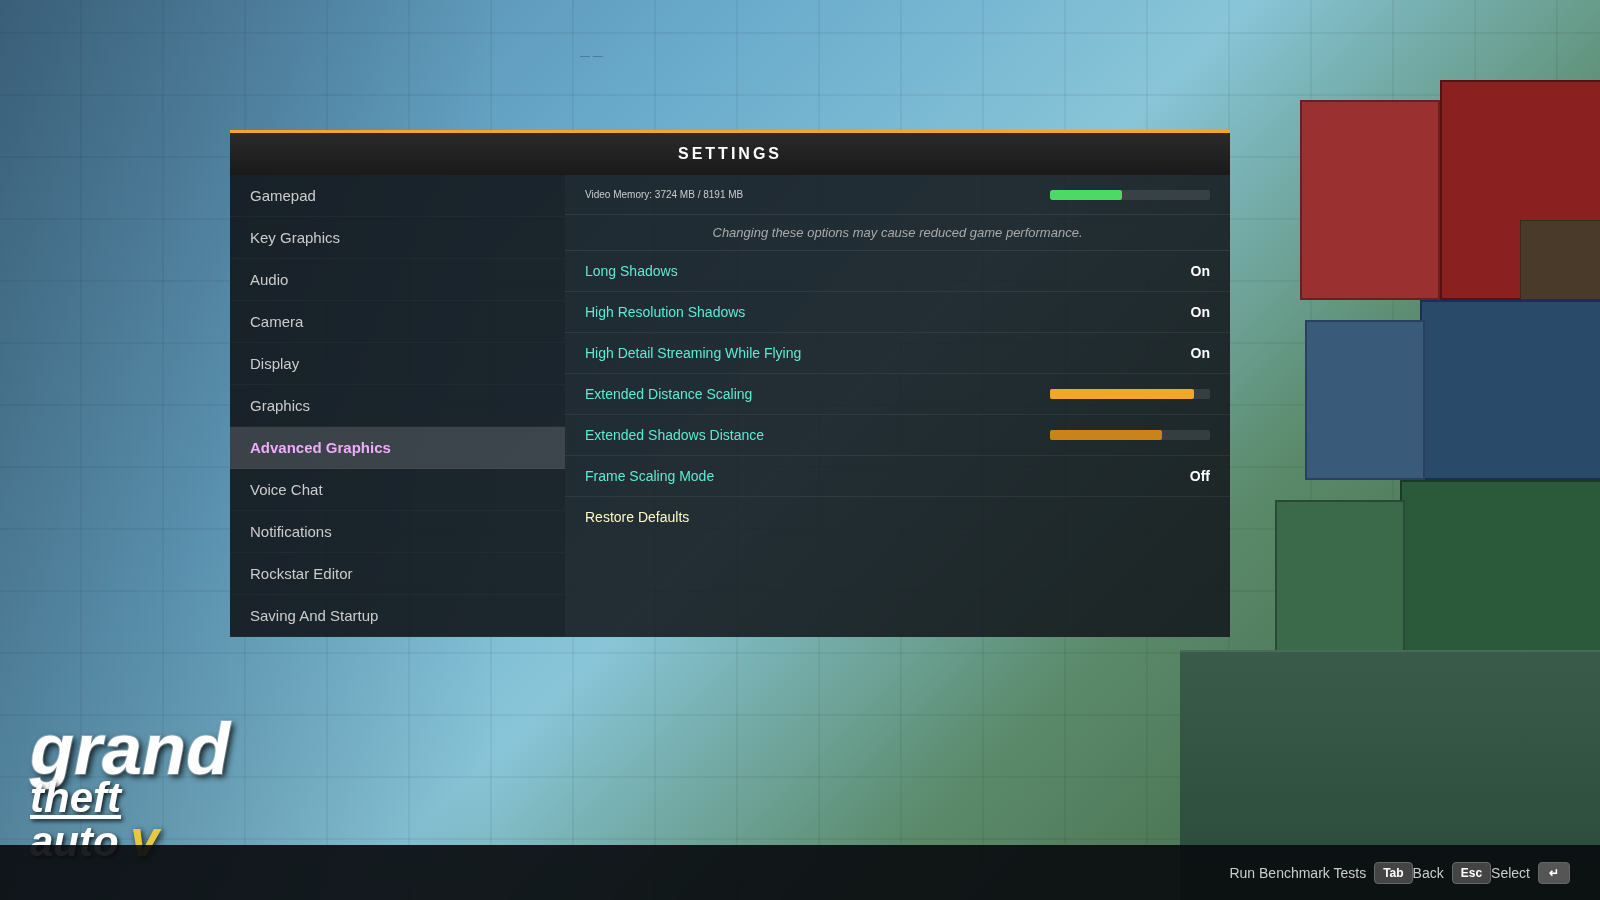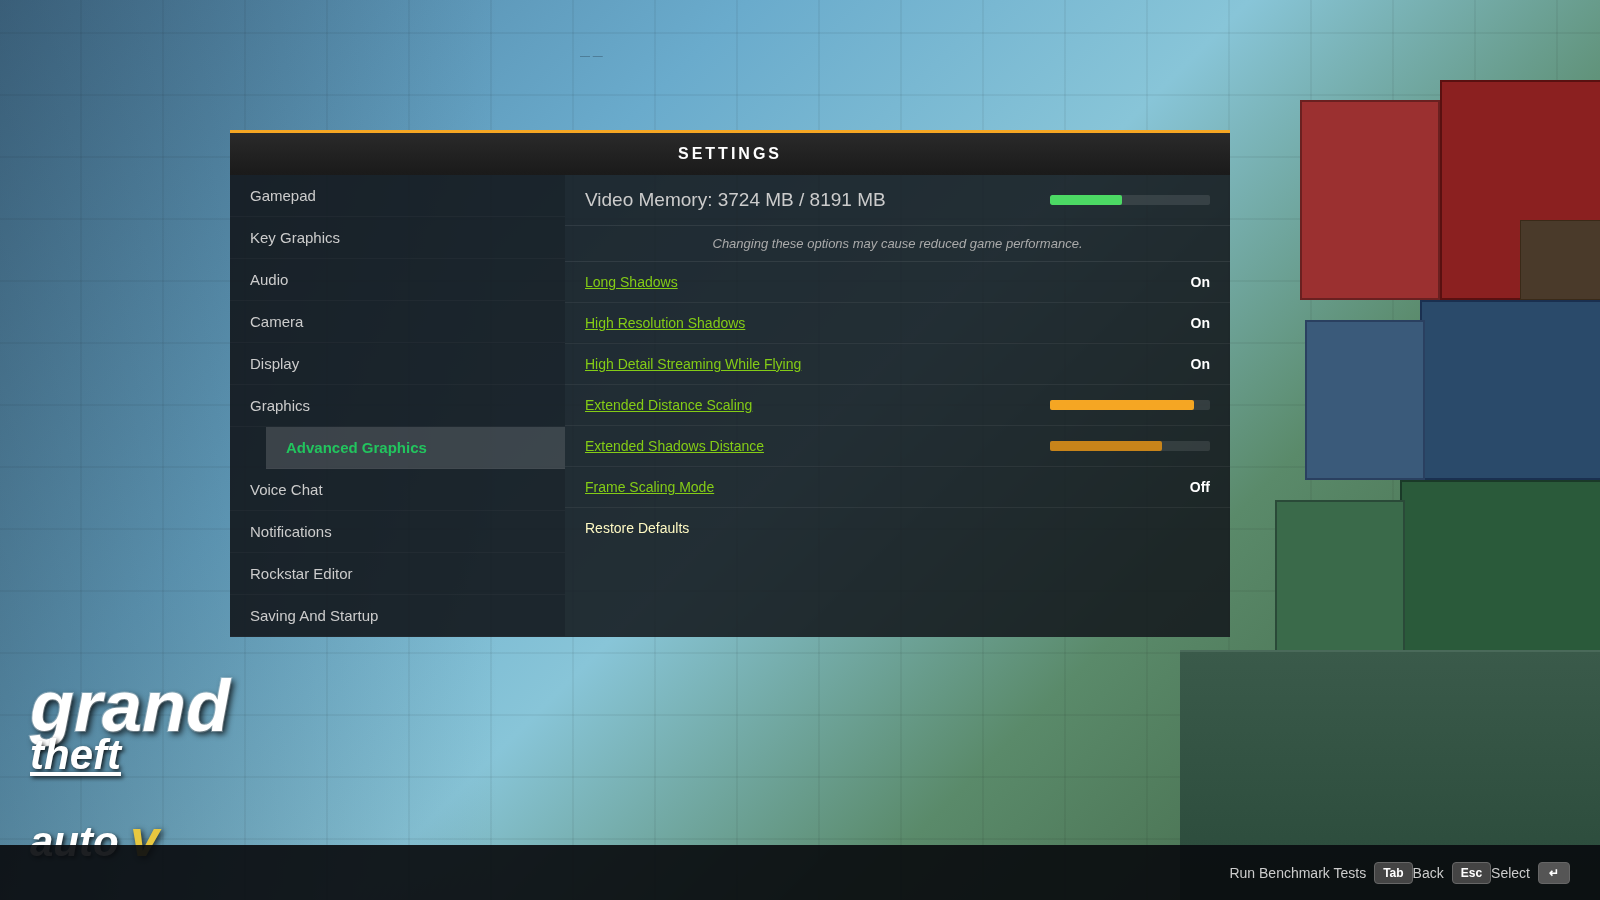--- a/index.html
+++ b/index.html
@@ -68,21 +68,20 @@
       display: block;
       text-shadow: 2px 2px 4px rgba(0,0,0,0.8);
       text-decoration: underline;
     }
 
     .gta-logo .auto-text {
       font-size: 42px;
       font-style: italic;
       display: block;
       text-shadow: 2px 2px 4px rgba(0,0,0,0.8);
-      margin-top: 43px;
     }
 
     .gta-logo .five-v {
       font-size: 52px;
       color: #e8c840;
       font-style: italic;
       display: inline-block;
       text-shadow: 2px 2px 6px rgba(0,0,0,0.8);
     }
 
@@ -125,23 +124,22 @@
       padding: 12px 20px;
       color: #cccccc;
       font-size: 15px;
       cursor: pointer;
       border-bottom: 1px solid rgba(255,255,255,0.03);
       transition: background 0.1s;
     }
 
     .sidebar-item.active {
       background: rgba(255,255,255,0.15);
-      color: #22c55e;
+      color: #f0abfc;
       font-weight: bold;
-      margin-left: 36px;
     }
 
     .sidebar-item.highlighted {
       background: rgba(255,255,255,0.1);
       color: white;
     }
 
     
     .settings-content {
       flex: 1;
@@ -153,21 +151,21 @@
     .video-memory-bar {
       padding: 14px 20px;
       display: flex;
       align-items: center;
       justify-content: space-between;
       border-bottom: 1px solid rgba(255,255,255,0.08);
     }
 
     .video-memory-label {
       color: #cccccc;
-      font-size: 19px;
+      font-size: 10px;
     }
 
     .video-memory-progress {
       width: 160px;
       height: 10px;
       background: rgba(255,255,255,0.1);
       border-radius: 2px;
       overflow: hidden;
     }
 
@@ -193,22 +191,21 @@
       align-items: center;
       justify-content: space-between;
       padding: 12px 20px;
       border-bottom: 1px solid rgba(255,255,255,0.06);
       color: #dddddd;
       font-size: 14px;
     }
 
     .setting-name {
       flex: 1;
-      color: #84cc16;
-      text-decoration: underline;
+      color: #5eead4;
     }
 
     .setting-value {
       color: #ffffff;
       font-weight: bold;
       min-width: 40px;
       text-align: right;
     }
 
     

